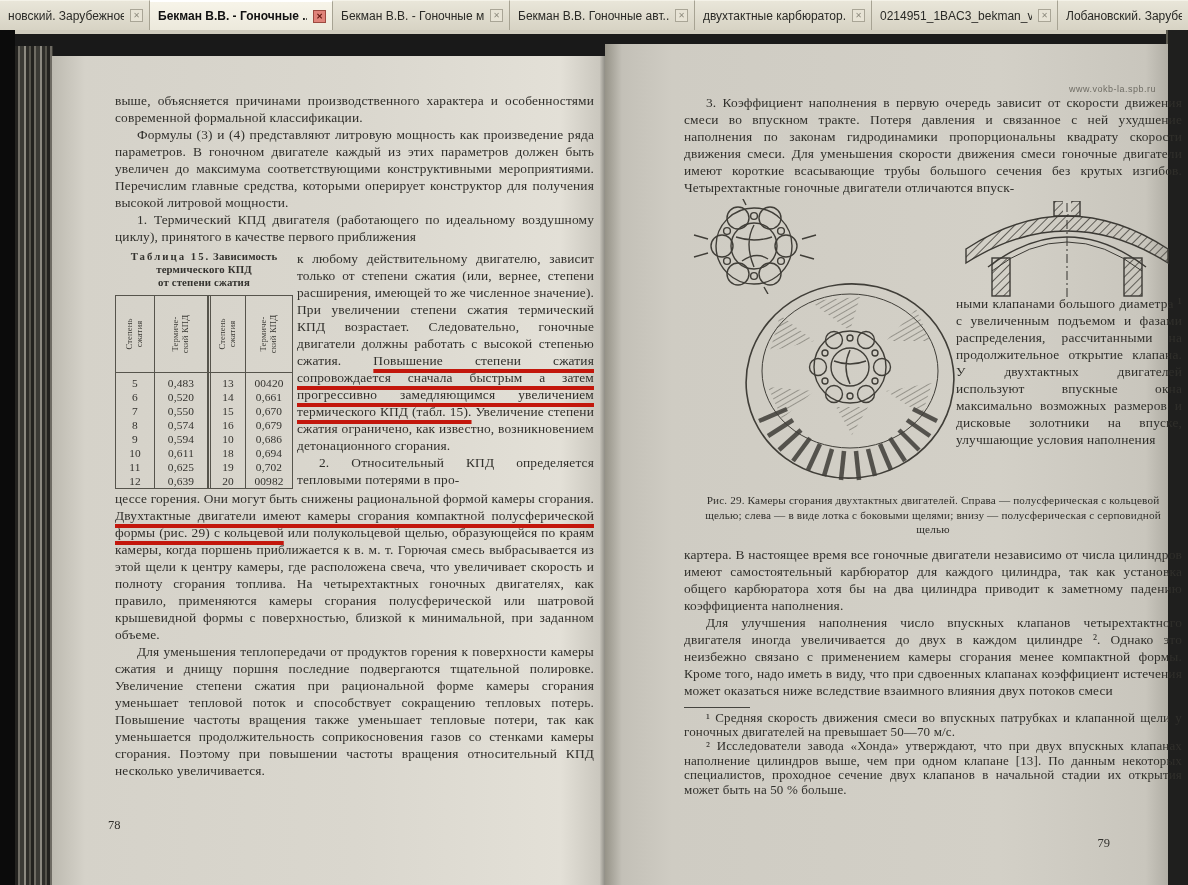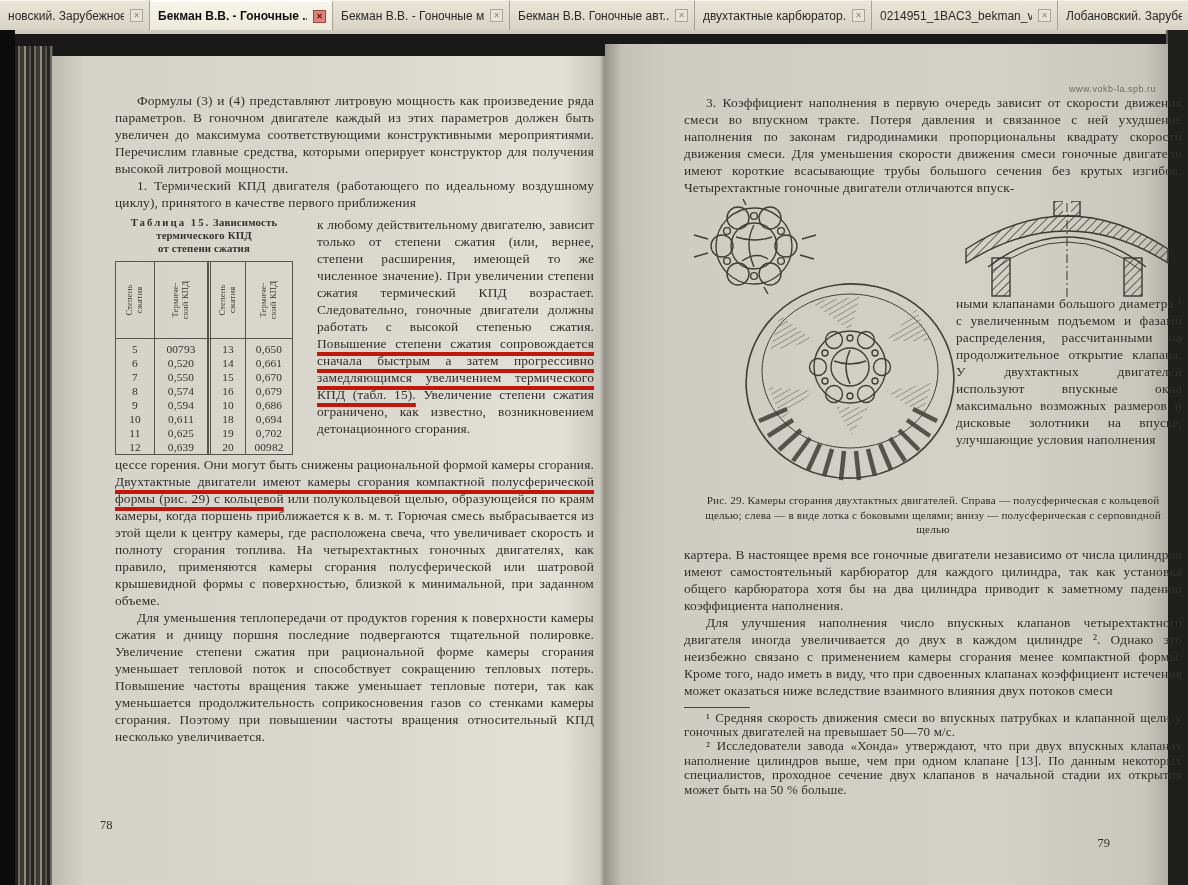--- a/index.html
+++ b/index.html
@@ -36,38 +36,38 @@
      background:linear-gradient(90deg,#969388 0,#c3c0b7 3%,#cfccc3 12%,#d3d0c7 70%,#c9c6bd 96%,#b1aea5 100%);}
 
   
   .booktext{font-family:"Liberation Serif",serif;color:#302f2b;font-size:13.4px;line-height:17px;text-align:justify;letter-spacing:.15px;}
   .ind{text-indent:22px;}
   .redul{text-decoration:underline;text-decoration-color:#c3170c;text-decoration-thickness:3.5px;text-underline-offset:3.5px;text-decoration-skip-ink:none;}
 
   .lp-content{position:absolute;left:63px;top:36px;width:479px;}
   .rp-content{position:absolute;left:44px;top:50px;width:498px;margin-left:35px;}
 
-  .cols{display:flex;gap:24px;margin-top:5px;}
+  .cols{display:flex;gap:4px;margin-top:5px;}
   .colL{flex:0 0 178px;}
   .colR{flex:1;}
 
   
   .t15-title{font-family:"Liberation Serif",serif;font-size:10.8px;line-height:13px;font-weight:bold;text-align:center;color:#33322e;}
   .t15-title .sp{letter-spacing:2px;font-weight:bold;}
   .t15{margin-top:6px;border:1.5px solid #56544c;display:grid;grid-template-columns:39px 53px 38px 46px;background:transparent;}
   .t15 .hc{position:relative;height:76px;border-right:1px solid #56544c;border-bottom:1px solid #56544c;}
   .t15 .hc.dbl{border-left:3px double #56544c;}
   .t15 .hc .rot{position:absolute;left:50%;top:50%;width:70px;transform:translate(-50%,-50%) rotate(-90deg);font-family:"Liberation Serif",serif;font-size:8.6px;line-height:1.15;text-align:center;white-space:pre-line;color:#3a3934;}
   .t15 .dc{height:14px;font-family:"Liberation Serif",serif;font-size:11.4px;line-height:14px;text-align:center;color:#33322e;border-right:1px solid #56544c;}
   .t15 .dc.dbl{border-left:3px double #56544c;}
   .t15 .dc.last,.t15 .hc.last{border-right:none;}
   .t15 .dc.first{padding-top:3px;}
 
   .pagenum{position:absolute;font-family:"Liberation Serif",serif;font-size:12.5px;color:#33322e;}
-  .pn-left{left:48px;bottom:52px;}
+  .pn-left{left:56px;bottom:52px;}
   .pn-right{right:58px;bottom:34px;margin-left:32px;}
 
   .watermark{position:absolute;top:40px;right:12px;font-size:9px;color:#6e6c64;letter-spacing:.5px;}
 
   
   .figblock{position:relative;height:292px;margin-top:3px;}
   .fig-flower{position:absolute;left:0;top:0;}
   .fig-section{position:absolute;left:278px;top:2px;}
   .fig-head{position:absolute;left:56px;top:80px;}
   .sidecol{position:absolute;left:272px;top:96px;width:226px;}
@@ -113,20 +113,21 @@
 </div>
 
 <div class="scanarea">
   <div class="lightsliver"></div>
   <div class="leftstrip"></div>
   <div class="edgestreaks"></div>
   <div class="rightstrip"></div>
 
   <div class="page page-left">
     <div class="lp-content booktext">
+      <div>выше, объясняется причинами производственного характера и особенностями современной формальной классификации.</div>
       <div class="ind">Формулы (3) и (4) представляют литровую мощность как произведение ряда параметров. В гоночном двигателе каждый из этих параметров должен быть увеличен до максимума соответствующими конструктивными мероприятиями. Перечислим главные средства, которыми оперирует конструктор для получения высокой литровой мощности.</div>
       <div class="ind">1. Термический КПД двигателя (работающего по идеальному воздушному циклу), принятого в качестве первого приближения</div>
 
       <div class="cols">
         <div class="colL">
           <div class="t15-title">
             <span class="sp">Таблица 15.</span>
             <span>Зависимость</span>
             <div>термического КПД</div>
             <div>от степени сжатия</div>
@@ -143,23 +144,23 @@
             <div class="hc dbl">
                 <div class="rot">Степень
 сжатия</div>
               </div>
             <div class="hc last">
                 <div class="rot">Термиче-
 ский КПД</div>
               </div>
 
             <div class="dc first">5</div>
-            <div class="dc first">00793</div>
+            <div class="dc first">0,483</div>
             <div class="dc first dbl">13</div>
-            <div class="dc first last">0,650</div>
+            <div class="dc first last">00420</div>
 
             <div class="dc">6</div>
             <div class="dc">0,520</div>
             <div class="dc dbl">14</div>
             <div class="dc last">0,661</div>
 
             <div class="dc">7</div>
             <div class="dc">0,550</div>
             <div class="dc dbl">15</div>
             <div class="dc last">0,670</div>
@@ -185,20 +186,21 @@
             <div class="dc last">0,702</div>
 
             <div class="dc">12</div>
             <div class="dc">0,639</div>
             <div class="dc dbl">20</div>
             <div class="dc last">00982</div>
           </div>
         </div>
         <div class="colR">
           <span>к любому действительному двигателю, зависит только от степени сжатия (или, вернее, степени расширения, имеющей то же численное значение). При увеличении степени сжатия термический КПД возрастает. Следовательно, гоночные двигатели должны работать с высокой степенью сжатия. </span><span class="redul">Повышение степени сжатия сопровождается сначала быстрым а затем прогрессивно замедляющимся увеличением термического КПД (табл. 15).</span><span> Увеличение степени сжатия ограничено, как известно, возникновением детонационного сгорания.</span>
+          <div class="ind">2. Относительный КПД определяется тепловыми потерями в про-</div>
         </div>
       </div>
 
       <div style="margin-top:1px;"><span>цессе горения. Они могут быть снижены рациональной формой камеры сгорания. </span><span class="redul">Двухтактные двигатели имеют камеры сгорания компактной полусферической формы (рис. 29) с кольцевой</span><span> или полукольцевой щелью, образующейся по краям камеры, когда поршень приближается к в. м. т. Горючая смесь выбрасывается из этой щели к центру камеры, где расположена свеча, что увеличивает скорость и полноту сгорания топлива. На четырехтактных гоночных двигателях, как правило, применяются камеры сгорания полусферической или шатровой крышевидной формы с поверхностью, близкой к минимальной, при заданном объеме.</span></div>
       <div class="ind">Для уменьшения теплопередачи от продуктов горения к поверхности камеры сжатия и днищу поршня последние подвергаются тщательной полировке. Увеличение степени сжатия при рациональной форме камеры сгорания уменьшает тепловой поток и способствует сокращению тепловых потерь. Повышение частоты вращения также уменьшает тепловые потери, так как уменьшается продолжительность соприкосновения газов со стенками камеры сгорания. Поэтому при повышении частоты вращения относительный КПД несколько увеличивается.</div>
     </div>
     <div class="pagenum pn-left">78</div>
   </div>
 
   <div class="page page-right">

